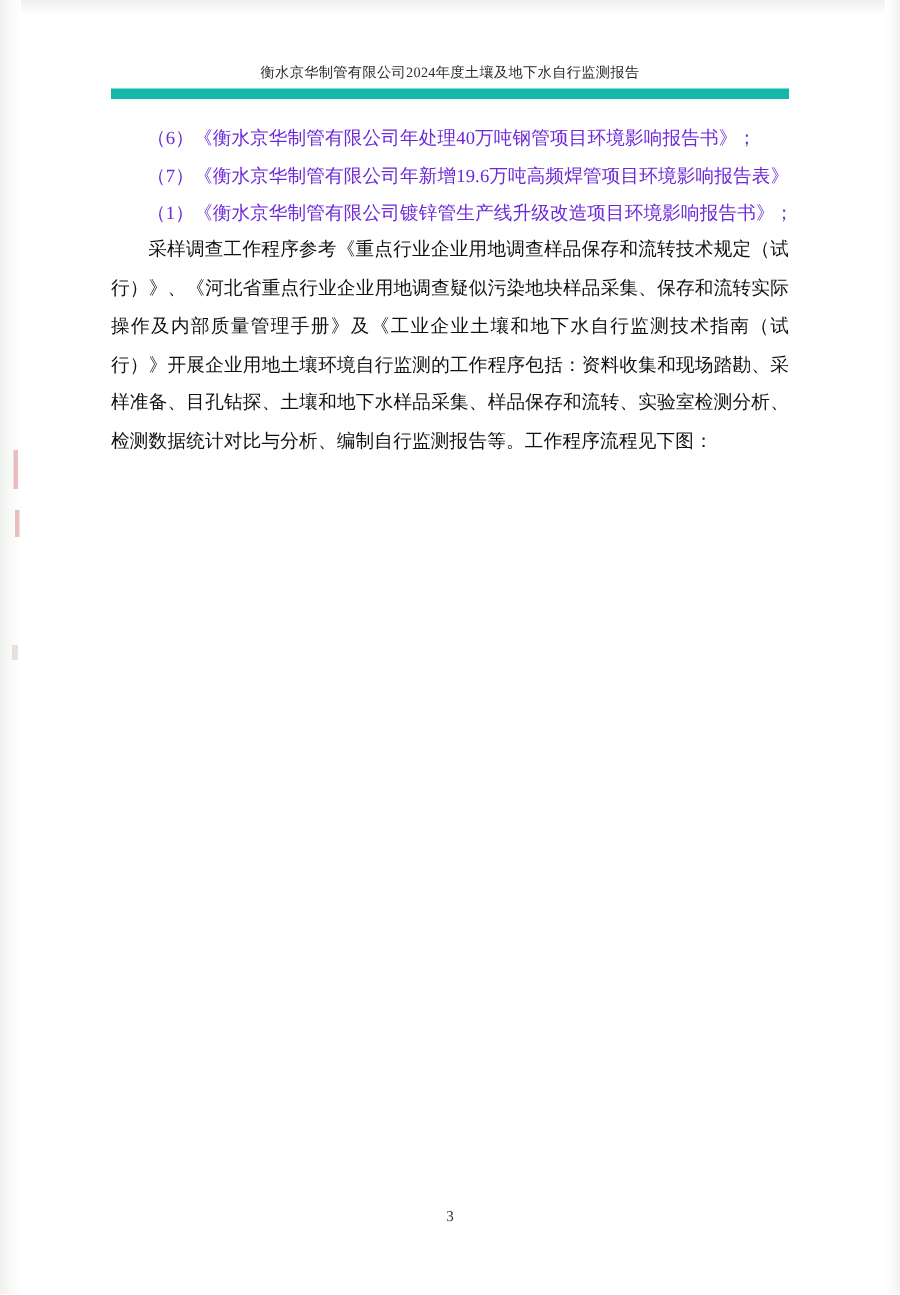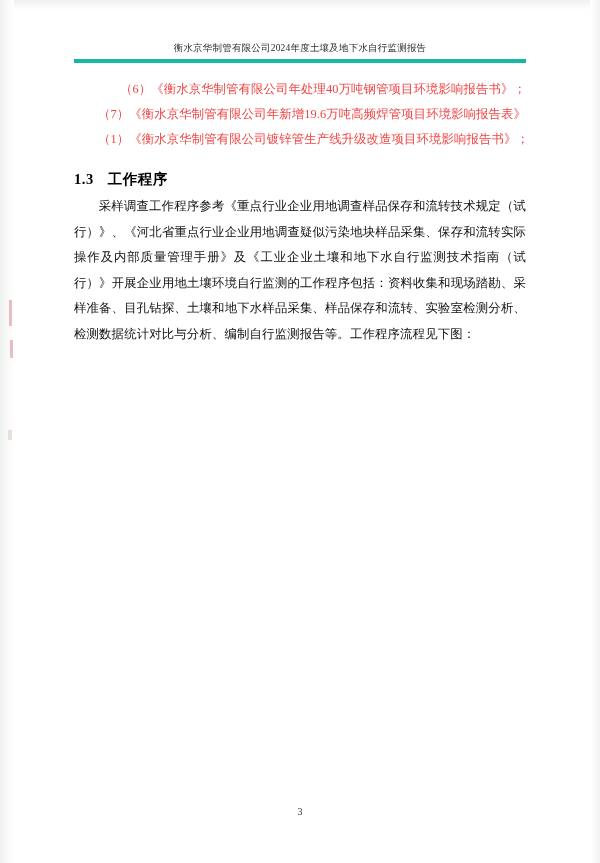--- a/index.html
+++ b/index.html
@@ -64,36 +64,35 @@
     top: 42px;
     width: 452px;
   }
 
   .header {
     text-align: center;
     font-size: 9.5px;
     letter-spacing: .2px;
     color: #2b2b2b;
     padding-bottom: 4px;
-    border-bottom: 4px solid #14b8a6;
+    border-bottom: 7px solid #14b8a6;
     white-space: nowrap;
   }
 
   .body-block {
     margin-top: 14px;
   }
 
   .list-item {
     font-size: 12.4px;
     line-height: 25px;
     text-indent: 24px;
-    color: #ef4444;
+    color: #6d28d9;
     letter-spacing: .1px;
     white-space: nowrap;
-    text-align: right;
   }
 
   .section-title {
     margin-top: 18px;
     margin-bottom: 6px;
     font-size: 14.5px;
     font-weight: bold;
     color: #000;
     letter-spacing: .5px;
   }
@@ -139,23 +138,20 @@
   <div class="content">
 
     <div class="header">衡水京华制管有限公司2024年度土壤及地下水自行监测报告</div>
 
     <div class="body-block">
       <div class="list-item">（6）《衡水京华制管有限公司年处理40万吨钢管项目环境影响报告书》；</div>
       <div class="list-item">（7）《衡水京华制管有限公司年新增19.6万吨高频焊管项目环境影响报告表》</div>
       <div class="list-item">（1）《衡水京华制管有限公司镀锌管生产线升级改造项目环境影响报告书》；</div>
     </div>
 
-    <div class="section-title">
-      <span class="num">1.3</span><span>工作程序</span>
-    </div>
 
     <div class="para">采样调查工作程序参考《重点行业企业用地调查样品保存和流转技术规定（试行）》、《河北省重点行业企业用地调查疑似污染地块样品采集、保存和流转实际操作及内部质量管理手册》及《工业企业土壤和地下水自行监测技术指南（试行）》开展企业用地土壤环境自行监测的工作程序包括：资料收集和现场踏勘、采样准备、目孔钻探、土壤和地下水样品采集、样品保存和流转、实验室检测分析、检测数据统计对比与分析、编制自行监测报告等。工作程序流程见下图：</div>
 
   </div>
 
   <div class="page-number">3</div>
 
 </div>
 
 </body></html>

